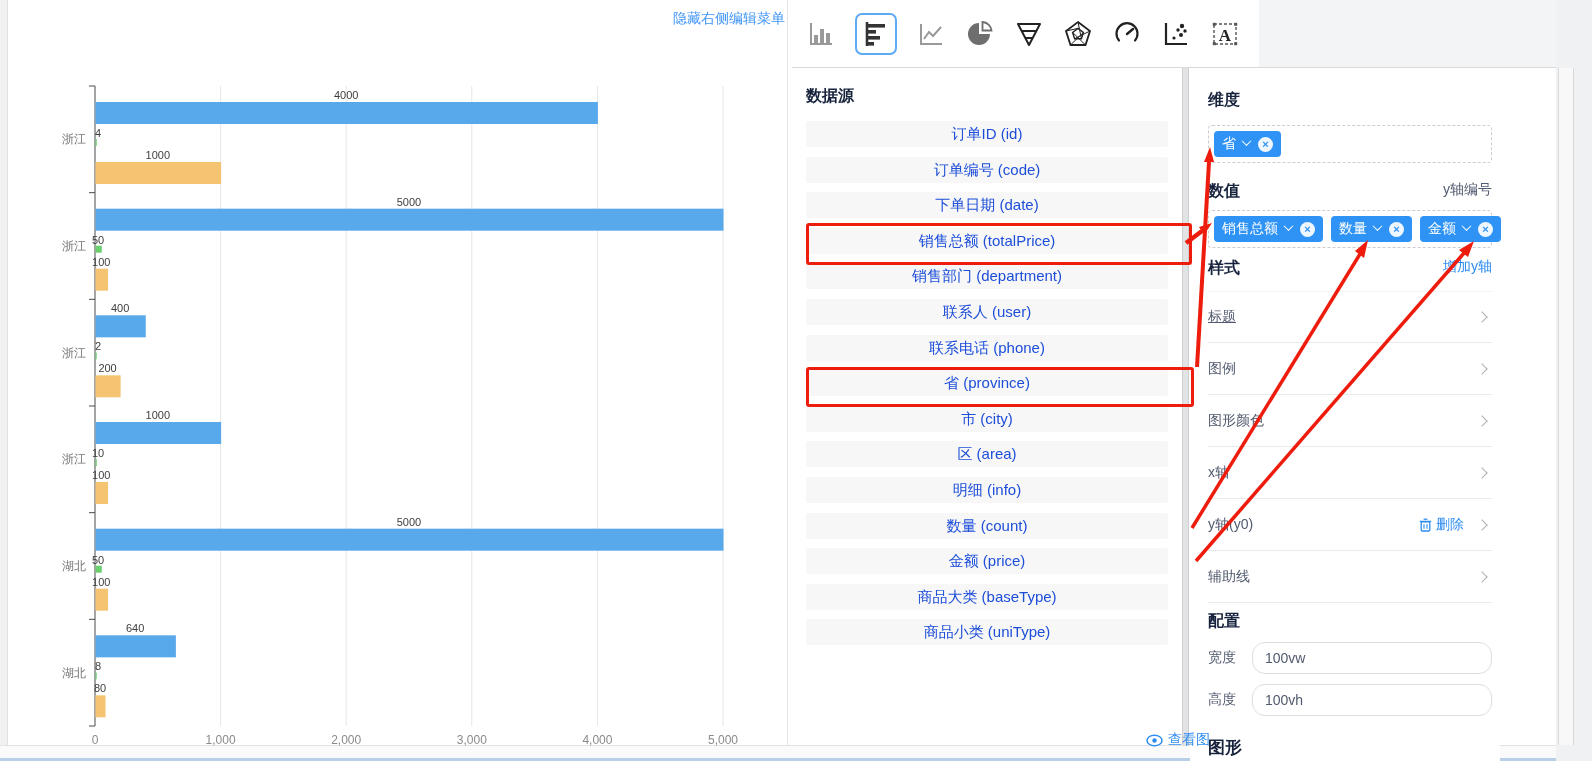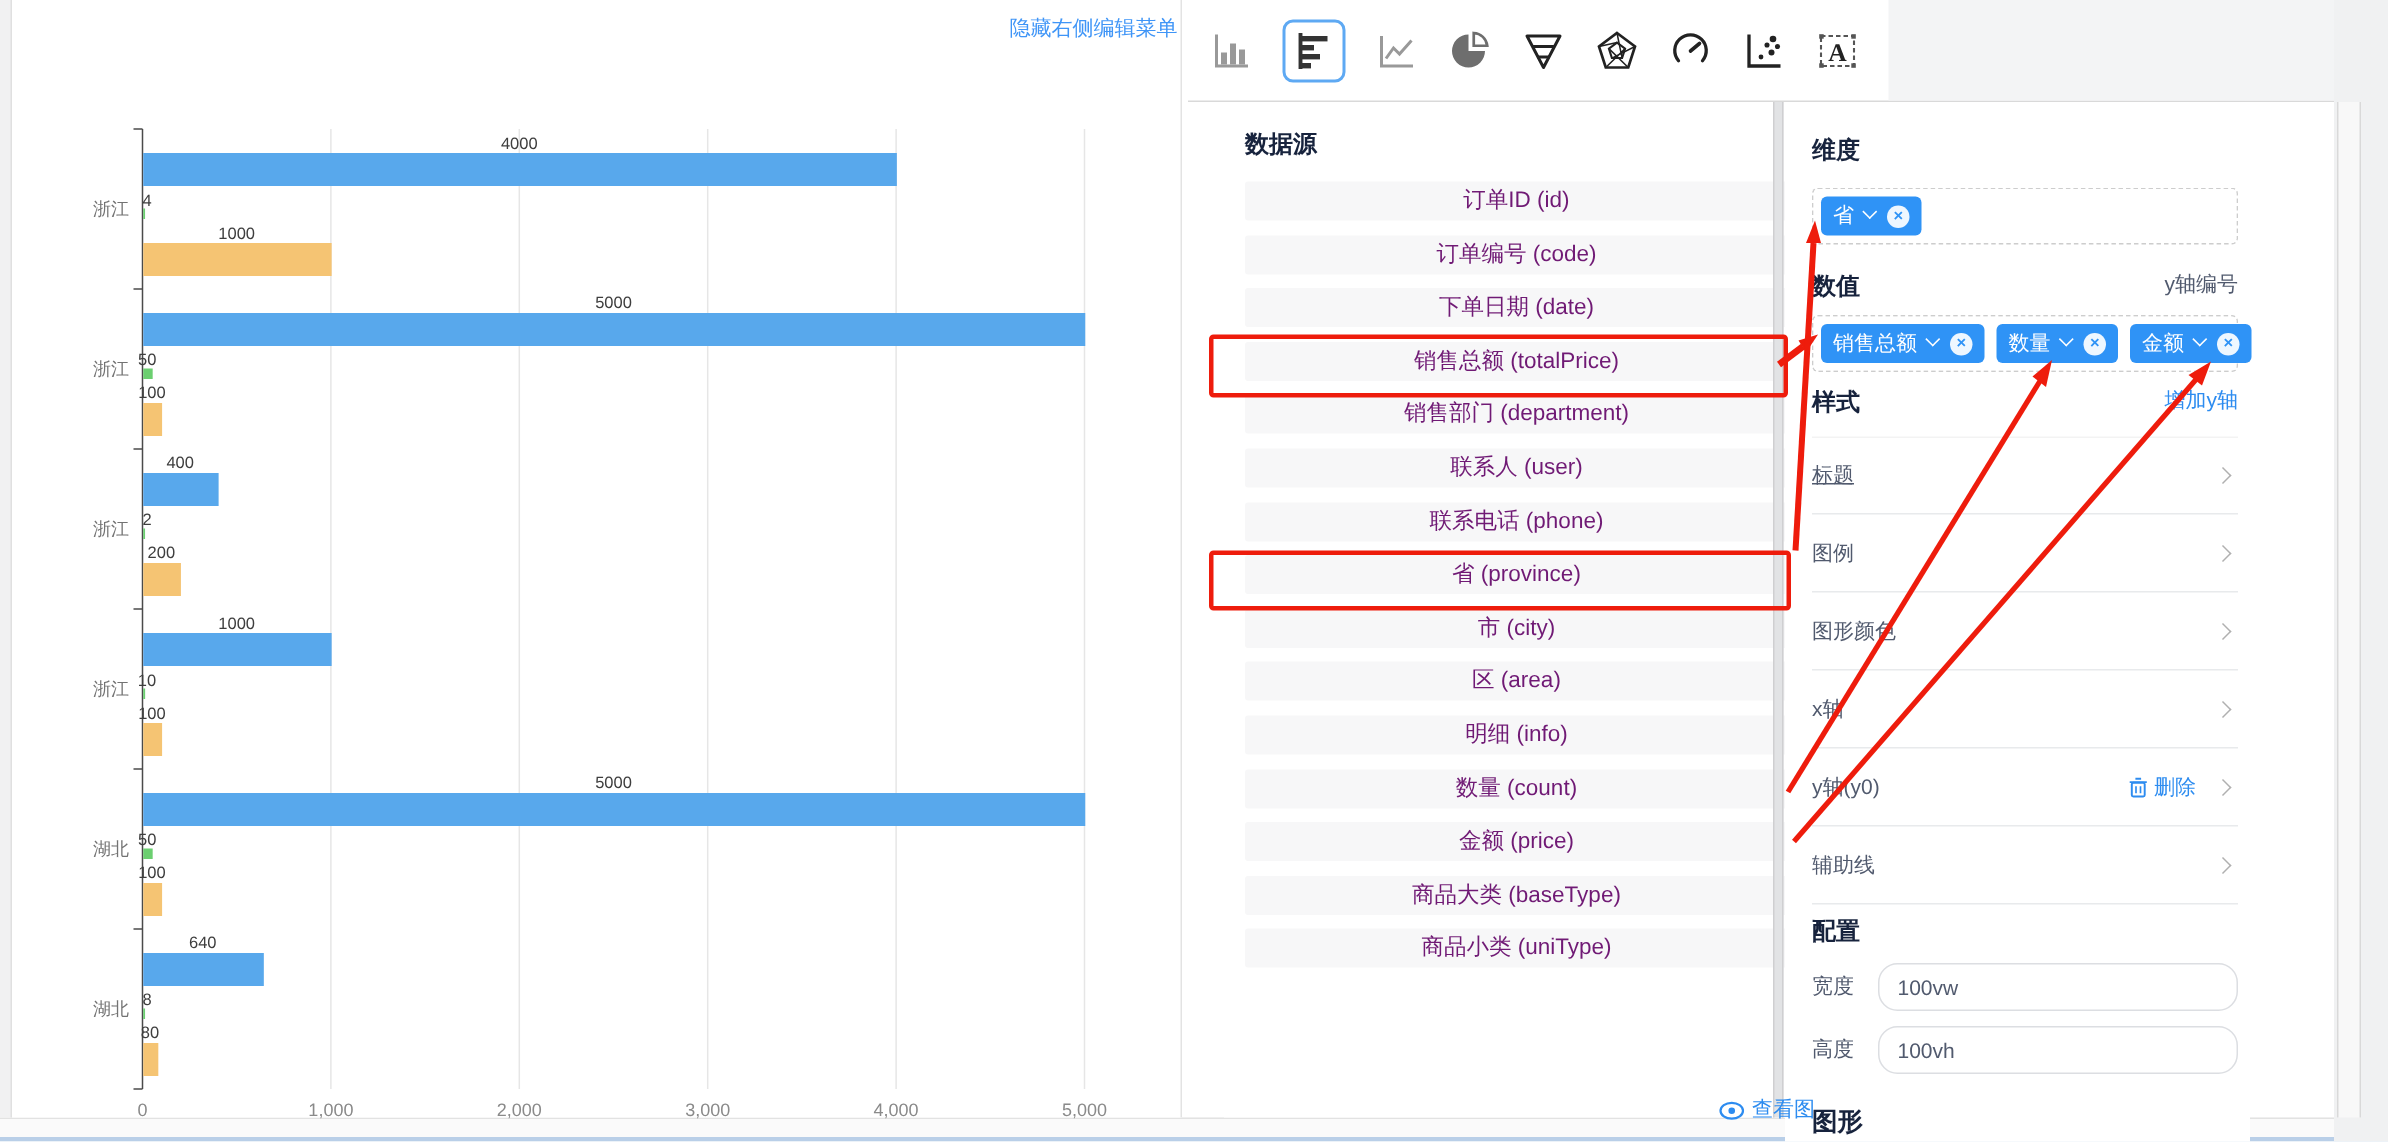--- a/index.html
+++ b/index.html
@@ -28,25 +28,25 @@
   
   .toolbar { position:absolute; left:792px; top:0; width:764px; height:68px; background:#fff;
     border-bottom:1px solid #d9d9d9; display:flex; align-items:center; padding-left:14px;
     gap:19px; z-index:3; }
   .tb-icon { width:30px; height:30px; display:flex; align-items:center; justify-content:center; cursor:pointer; }
   .tb-selected { width:42px; height:42px; border:2px solid #5ea9f3; border-radius:7px;
     display:flex; align-items:center; justify-content:center; background:#fff; cursor:pointer; }
   .tb-rest { flex:1; align-self:stretch; background:#f3f4f5; }
 
   
-  .ds-col { position:absolute; left:816px; top:68px; width:390px; height:677px; background:#fff;
+  .ds-col { position:absolute; left:792px; top:68px; width:390px; height:677px; background:#fff;
     padding:18px 14px 0 14px; z-index:2; }
   .ds-title { font-size:16px; font-weight:bold; color:#17233d; margin-bottom:14px; }
   .ds-list { display:flex; flex-direction:column; gap:9.6px; }
-  .ds-item { height:26px; line-height:26px; text-align:center; font-size:15px; color:#701a75;
+  .ds-item { height:26px; line-height:26px; text-align:center; font-size:15px; color:#1d4ed8;
     background:#f7f7f8; border-radius:2px; cursor:grab; }
   .view-link { position:absolute; left:1146px; top:731px; display:flex; align-items:center;
     gap:5px; color:#2d8cf0; font-size:14px; z-index:20; cursor:pointer; }
 
   .col-divider { position:absolute; left:1182px; top:68px; width:7px; height:677px;
     background:#e2e3e5; border-left:1px solid #cfcfd1; border-right:1px solid #cfcfd1; z-index:2; }
 
   
   .cfg-col { position:absolute; left:1190px; top:72px; width:310px; height:693px; background:#fff;
     padding:18px 8px 0 18px; z-index:3; }

